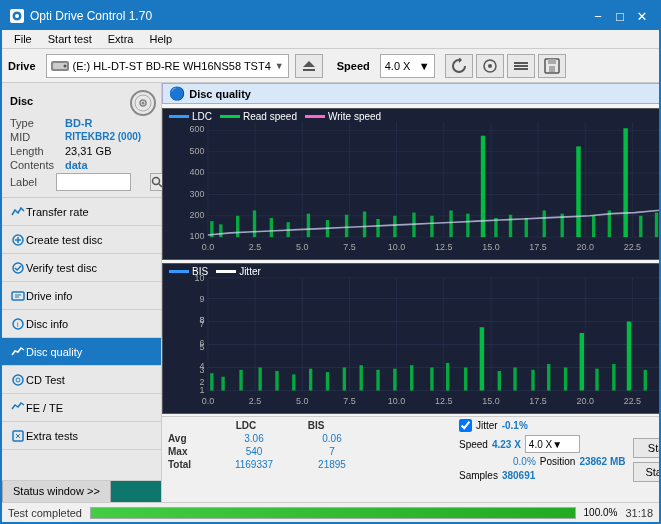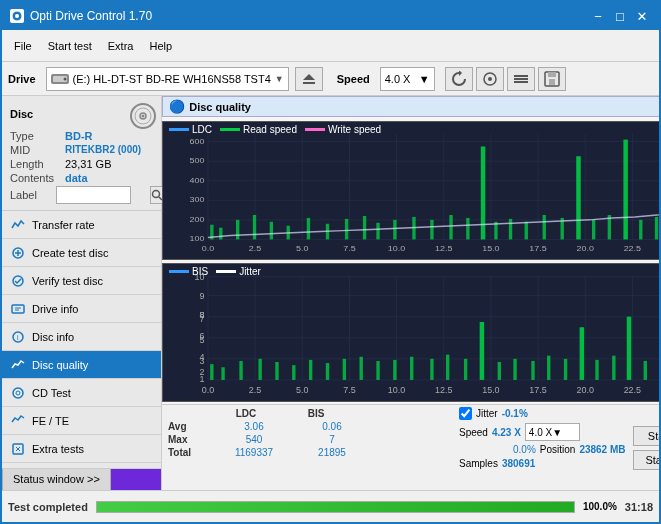--- a/index.html
+++ b/index.html
@@ -22,21 +22,21 @@
     .title-bar-title { font-size: 12px; font-weight: normal; }
     .title-bar-controls { display: flex; gap: 4px; }
     .title-bar-btn {
       width: 18px; height: 18px; background: transparent; border: none; color: white;
       cursor: pointer; display: flex; align-items: center; justify-content: center; font-size: 13px;
     }
 
     
     .menu-bar {
       background: #f0f0f0;
-      height: 32px;
+      height: 19px;
       display: flex;
       align-items: center;
       border-bottom: 1px solid #ccc;
       padding: 0 4px;
     }
     .menu-item {
       padding: 2px 8px;
       cursor: pointer;
       font-size: 11px;
     }
@@ -95,21 +95,21 @@
       border: 1px solid #aaa; height: 18px; width: 75px; background: white; font-size: 11px; padding: 0 2px;
     }
     .disc-label-btn {
       width: 18px; height: 18px; background: #e8e8e8; border: 1px solid #aaa;
       cursor: pointer; display: flex; align-items: center; justify-content: center;
     }
 
     .sidebar-nav { display: flex; flex-direction: column; flex: 1; }
     .nav-item {
       display: flex; align-items: center; height: 28px; padding: 0 8px; cursor: pointer;
-      font-size: 11px; gap: 6px; border-bottom: 1px solid #d0d0d0;
+      font-size: 11px; gap: 0; border-bottom: 1px solid #d0d0d0;
     }
     .nav-item.active { background: #1a78c2; color: white; }
     .nav-item-icon { width: 16px; height: 16px; display: flex; align-items: center; justify-content: center; }
 
     
     .content-area { flex: 1; display: flex; flex-direction: column; background: #f5f5f5; }
     .panel-title-bar {
       background: #d8e8f8; border: 1px solid #aac; padding: 2px 6px;
       display: flex; align-items: center; gap: 4px; font-size: 11px; font-weight: bold; margin-bottom: 4px;
     }
@@ -143,31 +143,31 @@
     .stat-col.blue { color: #1a78c2; }
 
     .action-btns { display: flex; flex-direction: column; gap: 4px; justify-content: center; }
     .action-btn {
       background: #e8e8e8; border: 1px solid #aaa; padding: 3px 8px;
       cursor: pointer; font-size: 11px; white-space: nowrap; min-width: 70px; text-align: center;
     }
 
     
     .status-bar {
-      height: 32px; background: #f0f0f0; border-top: 1px solid #ccc;
-      display: flex; align-items: center; padding: 0 6px; gap: 8px; font-size: 11px; font-weight: bold;
+      height: 20px; background: #f0f0f0; border-top: 1px solid #ccc;
+      display: flex; align-items: center; padding: 0 6px; gap: 8px; font-size: 11px;
     }
     .status-text { color: #333; }
     .progress-container { flex: 1; height: 12px; background: #ccc; border: 1px solid #aaa; position: relative; }
     .progress-fill { height: 100%; background: linear-gradient(to right, #44cc44, #22aa22); }
     .time-display { font-size: 11px; color: #333; white-space: nowrap; }
 
     
     .status-window-bar {
-      height: 22px; background: #6d28d9; border-top: 1px solid #ccc; display: flex; align-items: center;
+      height: 22px; background: #0f766e; border-top: 1px solid #ccc; display: flex; align-items: center;
     }
     .status-window-btn {
       background: #d8d8d8; border: 1px solid #aaa; border-top: none; height: 22px; padding: 0 10px;
       cursor: pointer; font-size: 11px; display: flex; align-items: center;
     }
 
     
     .app-window { border: 2px solid #1a78c2; width: 661px; height: 524px; display: flex; flex-direction: column; overflow: hidden; }
   </style>
 </head>

